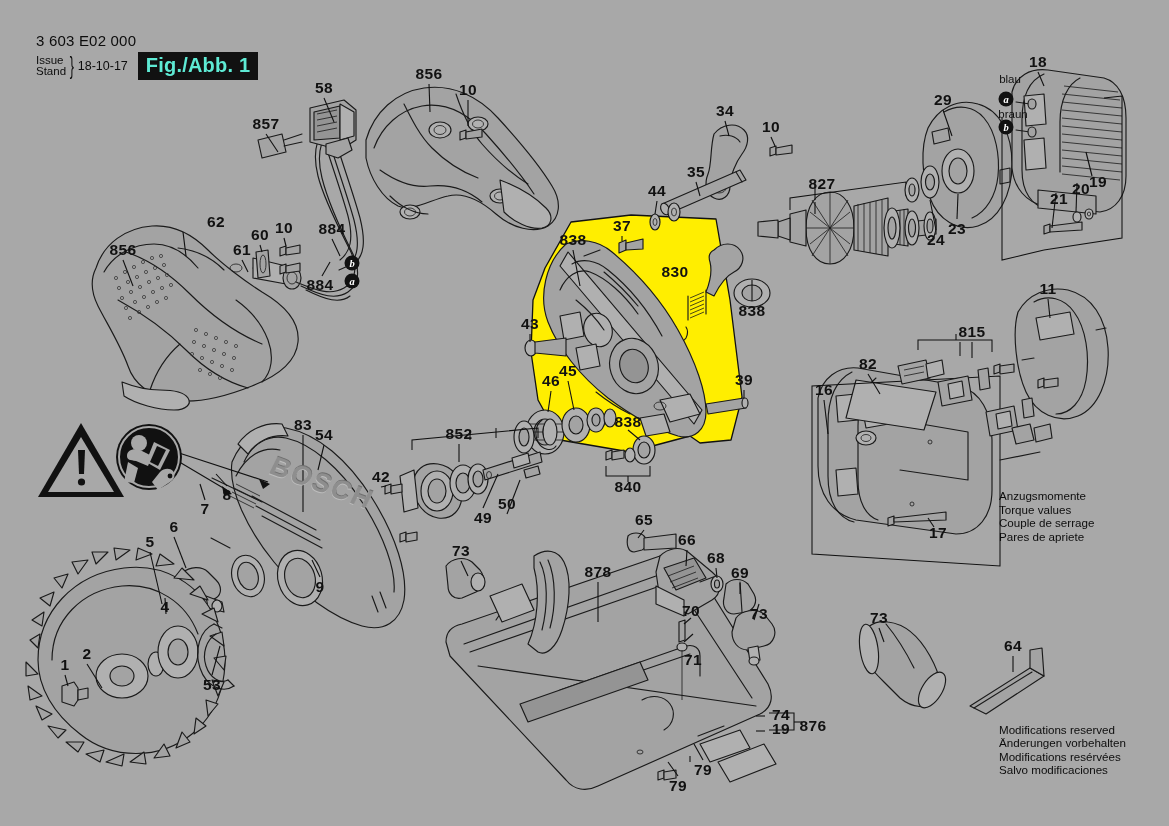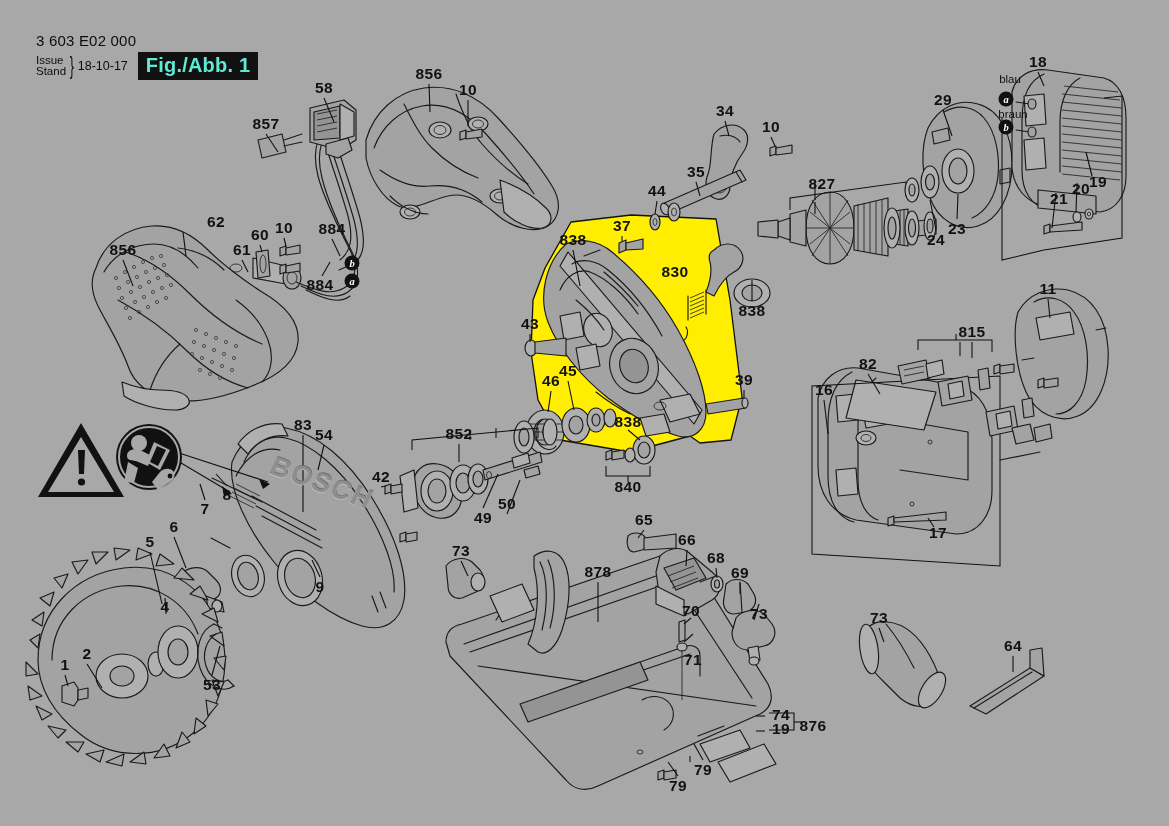--- a/index.html
+++ b/index.html
@@ -810,22 +810,34 @@
         <span>Issue</span>
         <span>Stand</span>
       </div>
       <span class="brace">}</span>
       <span class="issue-date">18-10-17</span>
       <span class="figbox">Fig./Abb. 1</span>
     </div>
   </div>
 
   <div id="torque-block">
+    <div class="t-head">
+      <div>Anzugsmomente</div>
+      <div>Torque values</div>
+      <div>Couple de serrage</div>
+      <div>Pares de apriete</div>
+    </div>
   </div>
 
+  <div id="footer-block">
+    <div>Modifications reserved</div>
+    <div>Änderungen vorbehalten</div>
+    <div>Modifications resérvées</div>
+    <div>Salvo modificaciones</div>
+  </div>
 
   <div class="wirelabel" style="left:1010px;top:79px;">blau</div>
   <div class="wirelabel" style="left:1013px;top:114px;">braun</div>
 
   <div id="callout-layer" class="layer">
       <div class="callout" style="left: 266px; top: 124px;">857</div>
       <div class="callout" style="left: 324px; top: 88px;">58</div>
       <div class="callout" style="left: 429px; top: 74px;">856</div>
       <div class="callout" style="left: 468px; top: 90px;">10</div>
       <div class="callout" style="left: 123px; top: 250px;">856</div>

